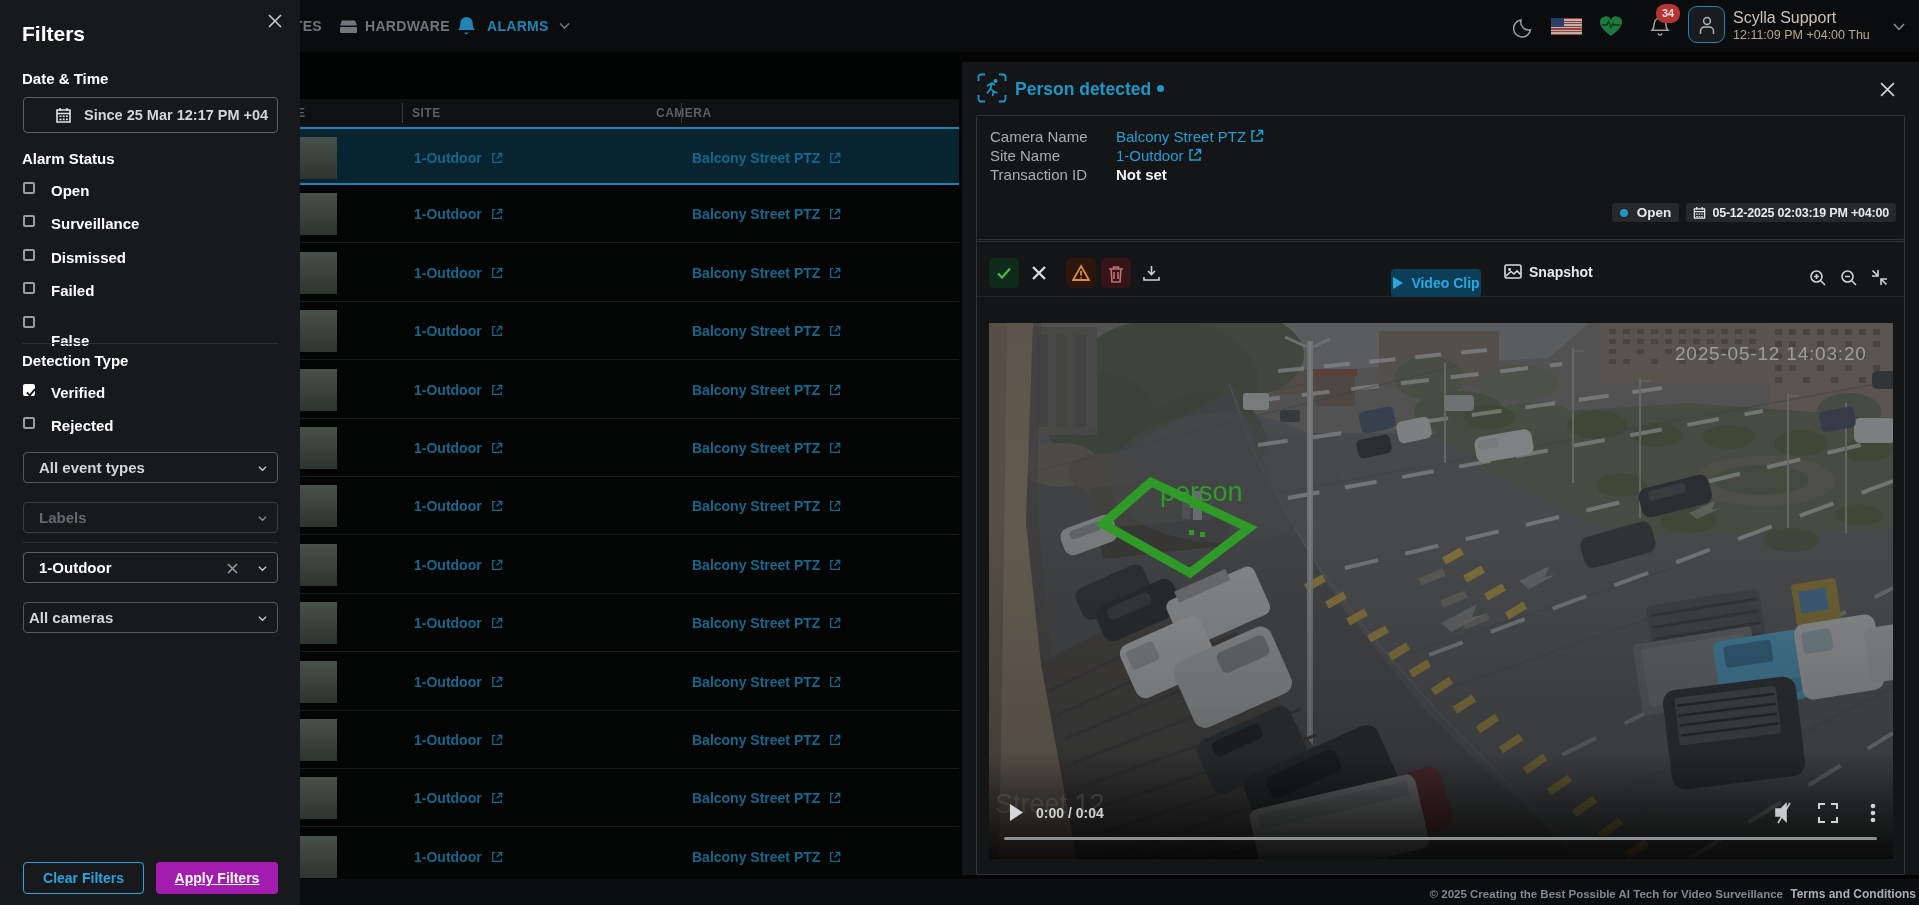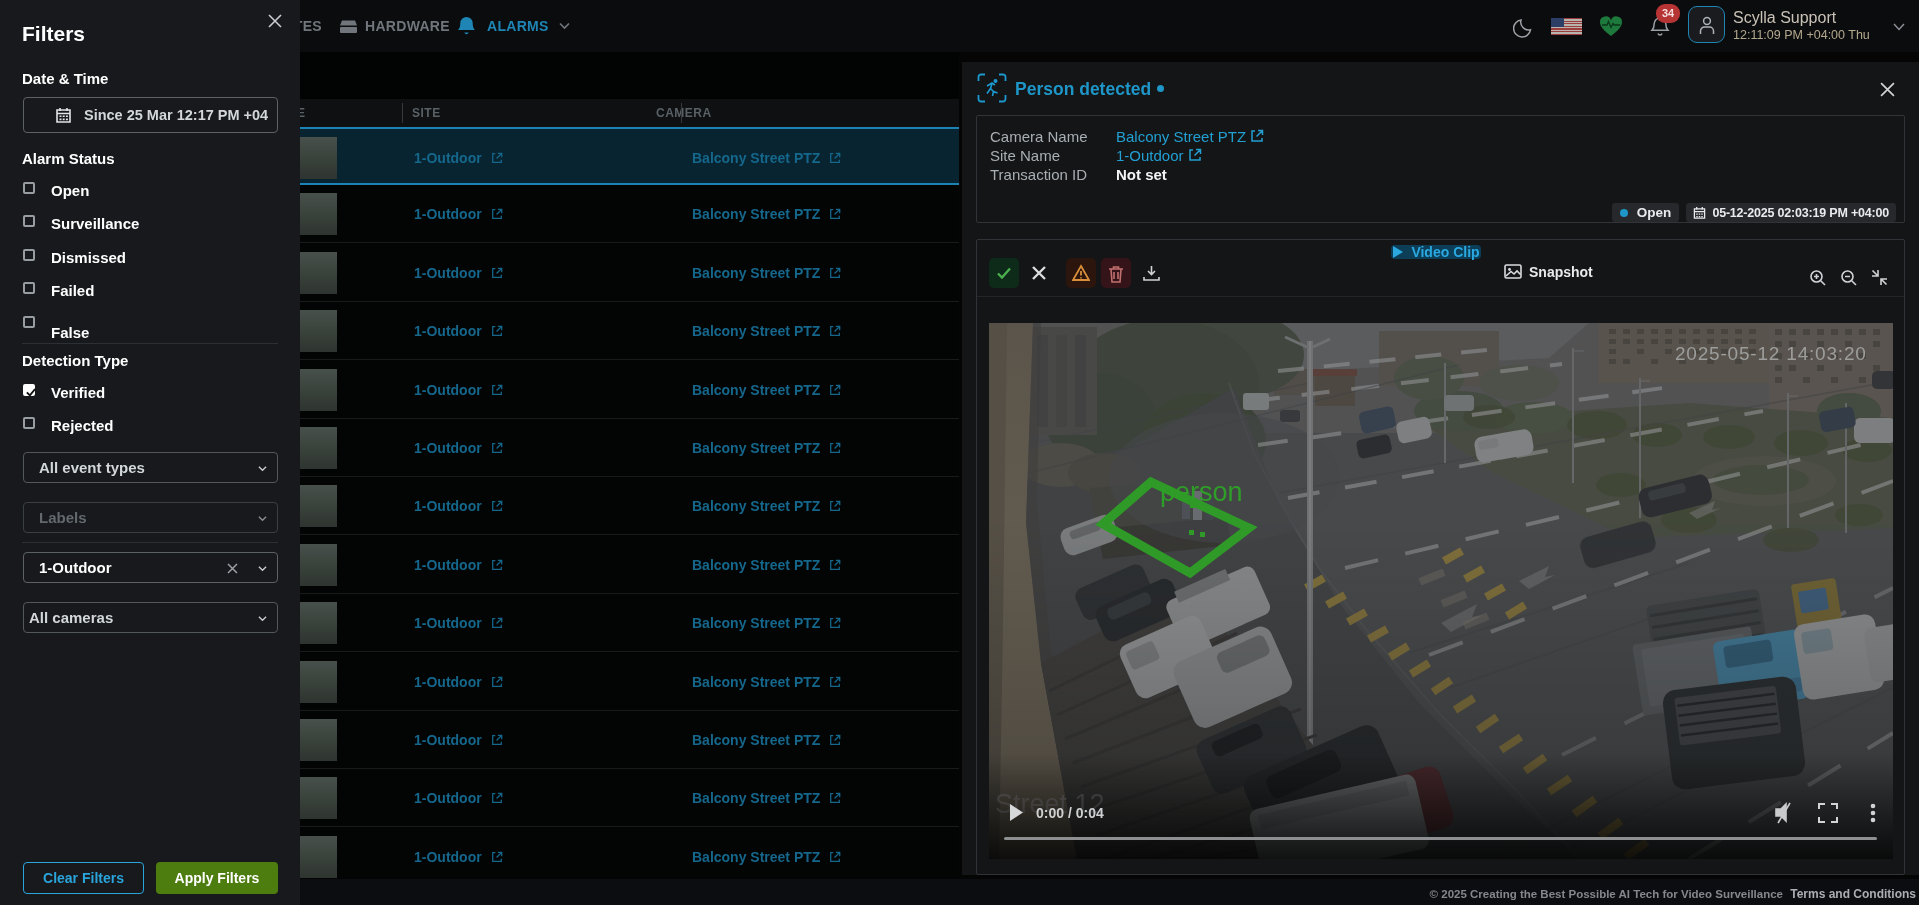--- a/index.html
+++ b/index.html
@@ -250,21 +250,21 @@
   <div class="flabel" style="top:150px;">Alarm Status</div>
   <div class="chk" style="top:182px;"></div>
       <div class="chklabel" style="top:182px;">Open</div>
   <div class="chk" style="top:215px;"></div>
       <div class="chklabel" style="top:215px;">Surveillance</div>
   <div class="chk" style="top:249px;"></div>
       <div class="chklabel" style="top:249px;text-align:right;">Dismissed</div>
   <div class="chk" style="top:282px;"></div>
       <div class="chklabel" style="top:282px;">Failed</div>
   <div class="chk" style="top:316px;"></div>
-      <div class="chklabel" style="top:324px;">False</div>
+      <div class="chklabel" style="top:332px;">False</div>
   <div class="divider" style="top:343px;"></div>
   <div class="flabel" style="top:352px;">Detection Type</div>
   <div class="chk" style="top:384px;background:#fff;border-color:#fff;">
         <svg width="12" height="12" viewBox="0 0 16 16" style="display:block;">
           <path d="M2.5 8.5 L6.5 12.5 L13.5 4" stroke="#111" stroke-width="2.6" fill="none"></path>
         </svg>
       </div>
   <div class="chklabel" style="top:384px;">Verified</div>
   <div class="chk" style="top:417px;"></div>
       <div class="chklabel" style="top:417px;">Rejected</div>
@@ -293,38 +293,38 @@
       </div>
   <div class="fbox" style="top:602px;">
         <span style="margin-left:5px;">All cameras</span>
     <svg class="chev" viewBox="0 0 10 10">
           <path d="M1 3 L5 7 L9 3" stroke="#c9ccd0" stroke-width="1.5" fill="none"></path>
         </svg>
       </div>
 
   <div class="abs" style="left:23px;top:862px;width:121px;height:32px;border:1px solid #2aa5dc;border-radius:4px;
     color:#2aa5dc;font-size:14px;font-weight:bold;display:flex;align-items:center;justify-content:center;">Clear Filters</div>
-  <div class="abs" style="left:156px;top:862px;width:122px;height:32px;background:#4d7c0f;border-radius:4px;
-    color:#fff;font-size:14px;font-weight:bold;display:flex;align-items:center;justify-content:center;">Apply Filters</div>
+  <div class="abs" style="left:156px;top:862px;width:122px;height:32px;background:#a21caf;border-radius:4px;
+    color:#fff;font-size:14px;font-weight:bold;display:flex;align-items:center;justify-content:center;text-decoration:underline;">Apply Filters</div>
 </div>
 
 <div id="panel">
 
   <svg class="abs" style="left:15px;top:11px;" width="30" height="30" viewBox="0 0 30 30" fill="none" stroke="#1c9ad0" stroke-width="1.8">
     <path d="M1.5 8 V4 a2.5 2.5 0 0 1 2.5 -2.5 H8 M22 1.5 h4 a2.5 2.5 0 0 1 2.5 2.5 V8 M28.5 22 v4 a2.5 2.5 0 0 1 -2.5 2.5 H22 M8 28.5 H4 A2.5 2.5 0 0 1 1.5 26 V22"></path>
     <circle cx="18.5" cy="8" r="2" fill="#1c9ad0" stroke="none"></circle>
     <path d="M10 13 l5 -3 3 2 M15 10.5 l-1.5 5 3 3 -1 4.5 M13.5 15.5 l-3.5 5 M16.5 18.5 l4 1.5" stroke-width="1.6"></path>
   </svg>
   <div class="abs" style="left:53px;top:17px;font-size:17.5px;font-weight:bold;color:#1e96c8;">Person detected</div>
   <div class="abs" style="left:195px;top:23px;width:7px;height:7px;border-radius:50%;background:#1e96c8;"></div>
   <svg class="abs" style="left:918px;top:20px;" width="15" height="15" viewBox="0 0 14 14">
         <path d="M1 1 L13 13 M13 1 L1 13" stroke="#cfd3d6" stroke-width="1.6"></path>
       </svg>
 
-  <div class="pbox" style="top:53px;height:108px;">
+  <div class="pbox" style="top:53px;height:127px;">
     <div class="abs" style="left:13px;top:12px;"><span class="ilabel">Camera Name</span></div>
     <div class="abs" style="left:139px;top:12px;color:#239fd2;font-size:15px;">Balcony Street PTZ
       <svg width="14" height="14" viewBox="0 0 14 14" style="vertical-align:-1px;">
             <path d="M5 2 H2 V12 H12 V9 M8 1.5 H12.5 V6 M12 2 L6.5 7.5" stroke="#239fd2" stroke-width="1.5" fill="none"></path>
           </svg></div>
     <div class="abs" style="left:13px;top:31px;"><span class="ilabel">Site Name</span></div>
     <div class="abs" style="left:139px;top:31px;color:#239fd2;font-size:15px;">1-Outdoor
       <svg width="14" height="14" viewBox="0 0 14 14" style="vertical-align:-1px;">
             <path d="M5 2 H2 V12 H12 V9 M8 1.5 H12.5 V6 M12 2 L6.5 7.5" stroke="#239fd2" stroke-width="1.5" fill="none"></path>
           </svg></div>
@@ -354,21 +354,21 @@
             <path d="M9 2 L17 16 H1 Z" fill="none" stroke="#d98e3a" stroke-width="1.8"></path>
             <path d="M9 7 v4.5 M9 13.2 v1.4" stroke="#d98e3a" stroke-width="1.8"></path>
           </svg></div>
     <div class="toolbtn" style="left:124px;background:#351419;"><svg width="16" height="18" viewBox="0 0 16 18" style="margin:7px 7px;">
             <path d="M1 4 h14 M5.5 4 V2 h5 v2 M3 4 l1 13 h8 l1 -13 M6 7 v7 M10 7 v7" stroke="#c2706f" stroke-width="1.6" fill="none"></path>
           </svg></div>
     <svg class="abs" style="left:166px;top:26px;" width="17" height="15" viewBox="0 0 17 15">
           <path d="M8.5 0 v8 M5 5 l3.5 3.5 L12 5 M1 11 v3 h15 v-3" stroke="#cfd3d6" stroke-width="1.6" fill="none"></path>
         </svg>
 
-    <div class="abs" style="left:414px;top:5px;width:90px;height:14px;background:#0d3e58;border-radius:4px;display:flex;align-items:center;justify-content:center;">
+    <div class="abs" style="left:414px;top:29px;width:90px;height:28px;background:#0d3e58;border-radius:4px;display:flex;align-items:center;justify-content:center;">
       <svg width="12" height="14" viewBox="0 0 12 14">
             <path d="M1 1 L11 7 L1 13 Z" fill="#2aa9e0"></path>
           </svg>
       <span style="color:#2aa9e0;font-size:14px;font-weight:bold;margin-left:7px;">Video Clip</span>
         </div>
     <div class="abs" style="left:527px;top:24px;display:flex;align-items:center;">
       <svg width="18" height="16" viewBox="0 0 18 16">
             <rect x="1" y="1" width="16" height="13" rx="1.5" stroke="#dadde0" stroke-width="1.6" fill="none"></rect>
             <circle cx="5.5" cy="5.5" r="1.4" fill="#dadde0"></circle>
             <path d="M2 12 L7 7.5 L10 10 L13 7 L16.5 10.5" stroke="#dadde0" stroke-width="1.6" fill="none"></path>

